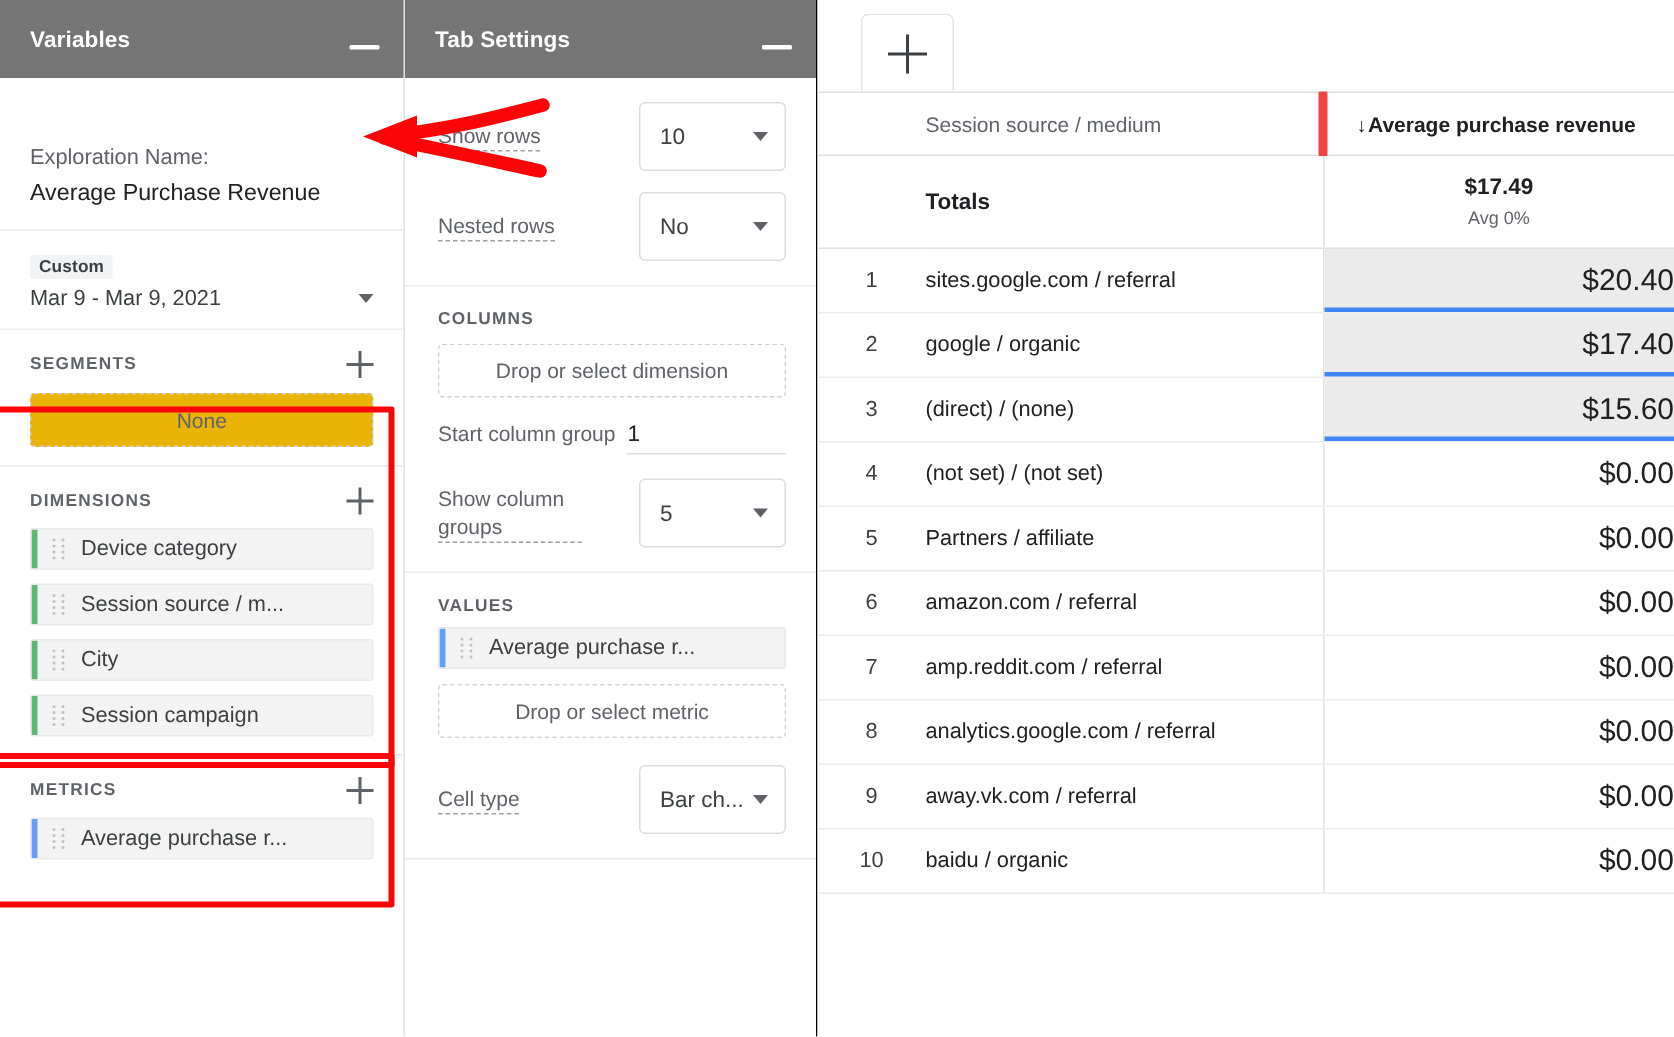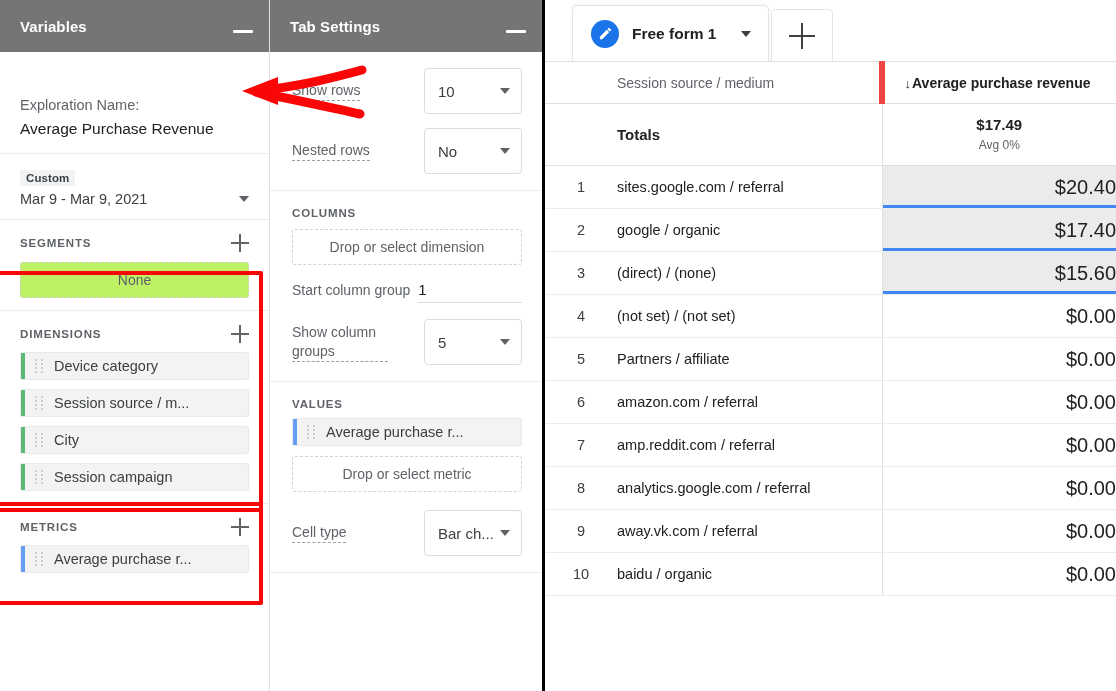--- a/index.html
+++ b/index.html
@@ -43,21 +43,21 @@
   .sec-head { display: flex; align-items: center; justify-content: space-between; }
   .sec-title { font-size: 11.5px; font-weight: bold; letter-spacing: .85px; color: #5f6368; }
   .plus { position: relative; width: 18px; height: 18px; cursor: pointer; }
   .plus::before, .plus::after { content: ""; position: absolute; background: #5f6368; }
   .plus::before { left: 0; top: 8px; width: 18px; height: 2px; }
   .plus::after  { top: 0; left: 8px; height: 18px; width: 2px; }
 
   .dropzone {
     margin-top: 10px; border: 1px dashed #cfd3d6; border-radius: 3px;
     height: 36px; display: flex; align-items: center; justify-content: center;
-    font-size: 14px; color: #5f6368; background: #bef264;
+    font-size: 14px; color: #5f6368; background: #eab308;
   }
   .dropzone.plain { background: #fff; }
 
   .pill {
     position: relative; margin-top: 9px; height: 28px; background: #f3f3f3;
     border: 1px solid #eaeaea; border-radius: 2px; display: flex; align-items: center;
     padding-left: 14px; font-size: 14.5px; color: #3c4043; overflow: hidden;
   }
   .pill::before { content: ""; position: absolute; left: 0; top: 0; bottom: 0; width: 4px; }
   .pill.dim::before { background: #5bb974; }
@@ -67,21 +67,21 @@
     display: grid; grid-template-columns: 1fr 1fr; grid-template-rows: repeat(4, 1fr);
     gap: 1.5px 2px;
   }
   .grip i { background: #bdc1c6; border-radius: 50%; width: 2.4px; height: 2.4px; display: block; }
   .pill-label { white-space: nowrap; overflow: hidden; text-overflow: ellipsis; }
 
   
   .redbox { position: absolute; border: 4px solid #fb0606; border-radius: 2px; pointer-events: none; z-index: 30; }
 
   
-  #tabsettings { width: 275px; border-right: 3px solid #000000; }
+  #tabsettings { width: 275px; border-right: 1px solid #000000; }
   .ts-body { flex: 1; overflow: hidden; }
   .ts-section { padding: 16px 20px 16px 22px; border-bottom: 1px solid #ececec; }
   .ctrl-row { display: flex; align-items: center; justify-content: space-between; margin-bottom: 14px; }
   .ctrl-row:last-child { margin-bottom: 0; }
   .ctrl-label {
     font-size: 14px; color: #5f6368; line-height: 19px;
     border-bottom: 1px dashed #9aa0a6; max-width: 96px;
   }
   .select {
     width: 98px; height: 46px; border: 1px solid #dadce0; border-radius: 4px;
@@ -348,29 +348,20 @@
         </div>
       </div>
 
 
     </div>
   </div>
 
   <div id="main">
 
     <div class="tabbar">
-      <div class="tab">
-        <span class="tab-icon">
-          <svg width="15" height="15" viewBox="0 0 24 24" fill="#ffffff" aria-hidden="true">
-            <path d="M3 17.25V21h3.75L17.81 9.94l-3.75-3.75L3 17.25zM20.71 7.04a1 1 0 000-1.41l-2.34-2.34a1 1 0 00-1.41 0l-1.83 1.83 3.75 3.75 1.83-1.83z"></path>
-          </svg>
-        </span>
-        <span class="tab-label">Free form 1</span>
-        <span class="tab-caret"></span>
-      </div>
       <div class="addtab">
         <span class="plus-lg"></span>
       </div>
     </div>
 
     <table class="report">
       <colgroup>
         <col class="col-idx">
           <col class="col-dim">
           <col class="col-val">

